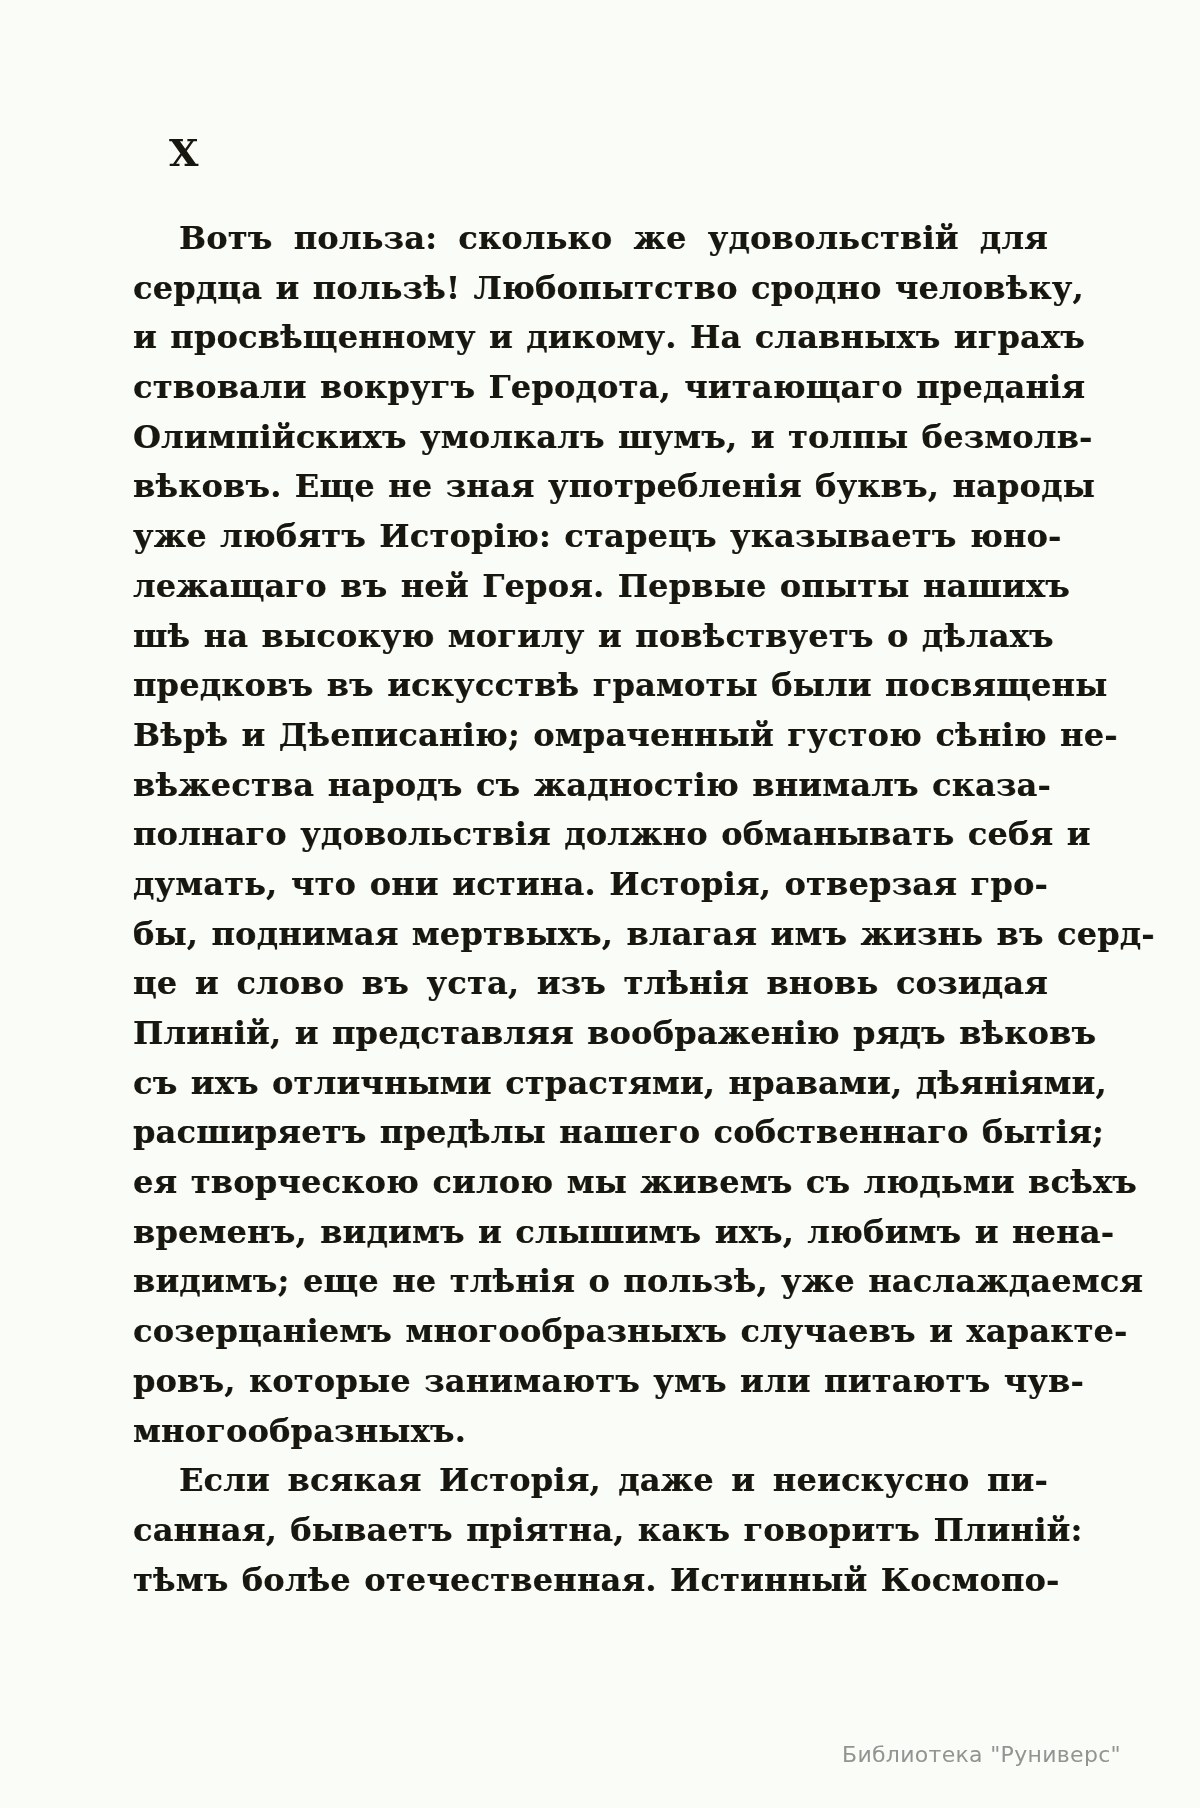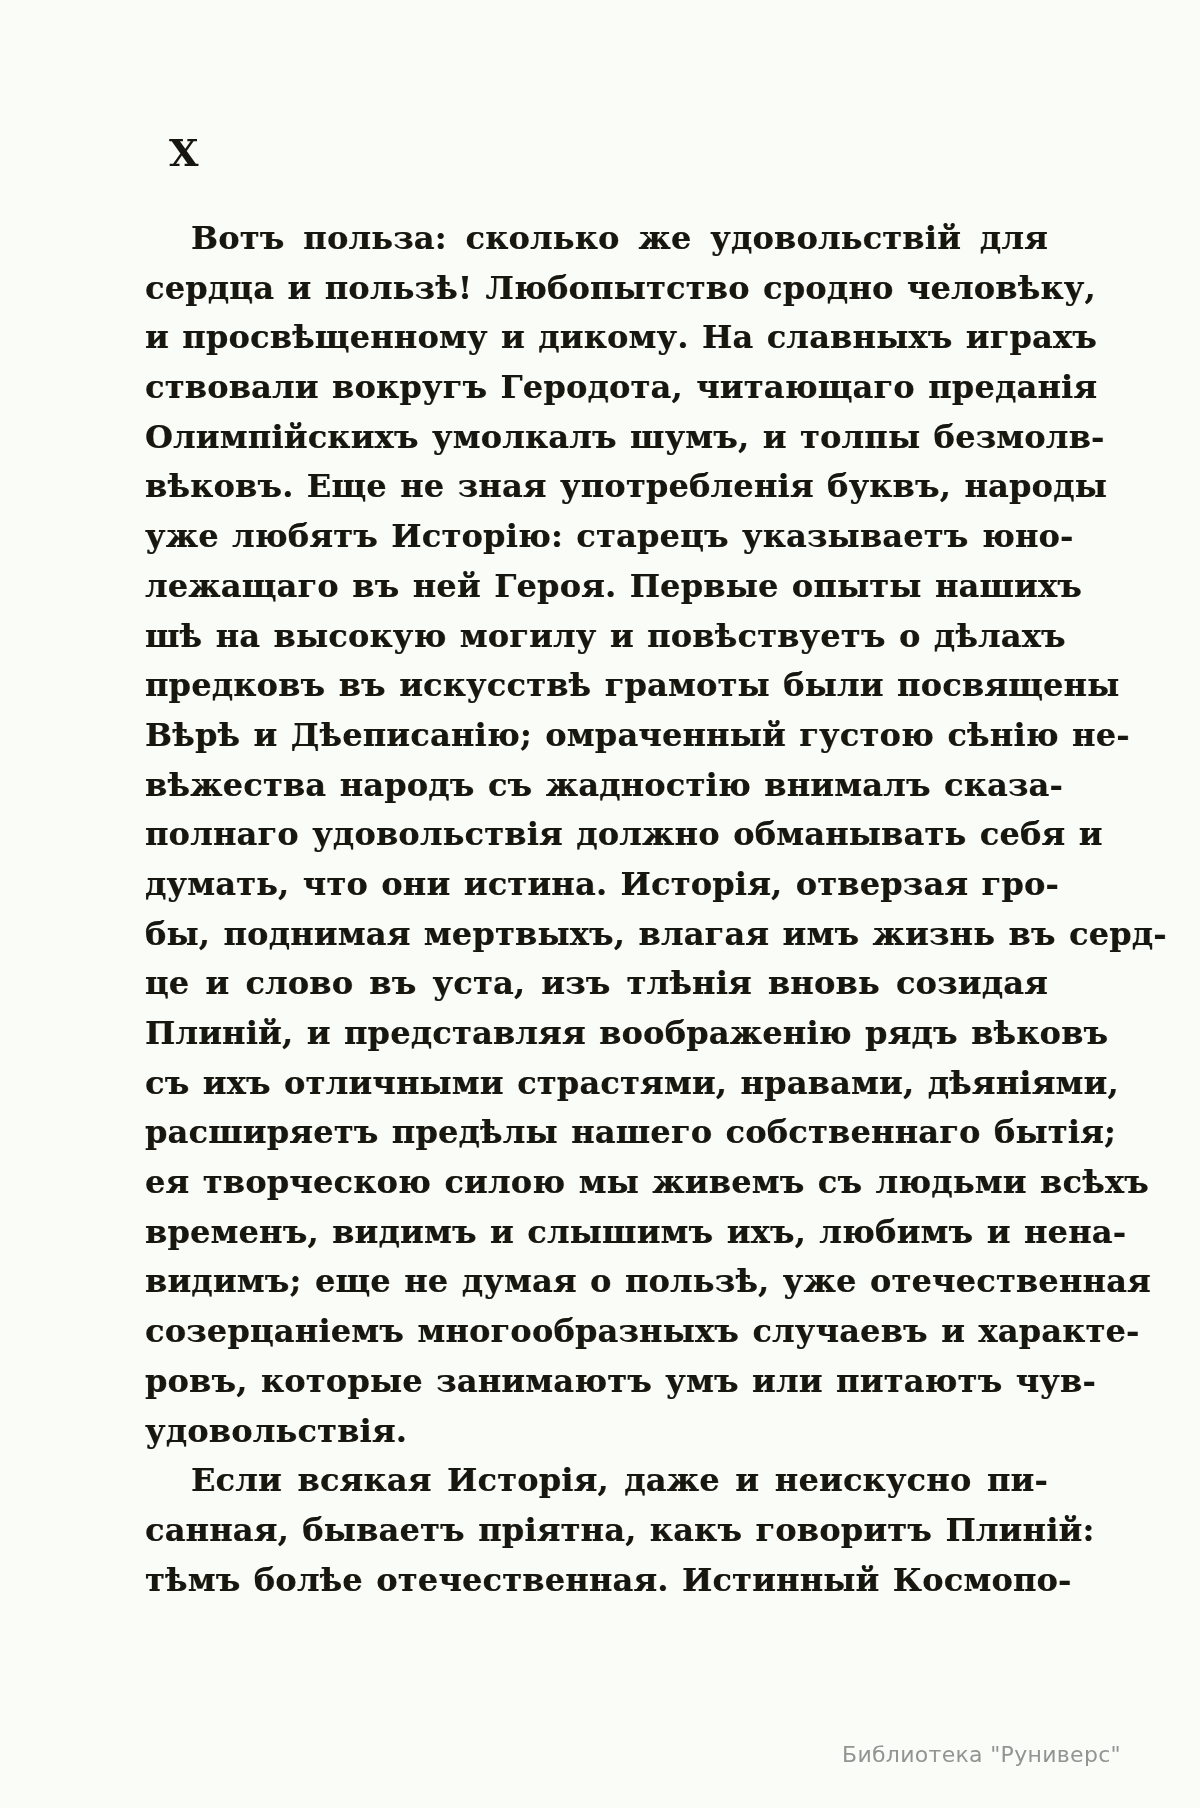--- a/index.html
+++ b/index.html
@@ -38,21 +38,20 @@
     line-height: 49.7px;
     font-size: 32px;
     font-weight: 700;
     letter-spacing: 0.2px;
     word-spacing: 2px;
     white-space: nowrap;
     text-align: justify;
     text-align-last: justify;
     
     text-shadow: 0.45px 0.45px 0 rgba(23,22,15,0.38), -0.3px 0.1px 0 rgba(23,22,15,0.22);
-    margin-left: 12px;
   }
   .line.indent {
     text-indent: 46px;
   }
   .line.para-end {
     text-align: left;
     text-align-last: left;
   }
   .watermark {
     position: absolute;
@@ -89,24 +88,24 @@
     <div class="line">вѣжества народъ съ жадностію внималъ сказа-</div>
     <div class="line">полнаго удовольствія должно обманывать себя и</div>
     <div class="line">думать, что они истина. Исторія, отверзая гро-</div>
     <div class="line">бы, поднимая мертвыхъ, влагая имъ жизнь въ серд-</div>
     <div class="line">це и слово въ уста, изъ тлѣнія вновь созидая</div>
     <div class="line">Плиній, и представляя воображенію рядъ вѣковъ</div>
     <div class="line">съ ихъ отличными страстями, нравами, дѣяніями,</div>
     <div class="line">расширяетъ предѣлы нашего собственнаго бытія;</div>
     <div class="line">ея творческою силою мы живемъ съ людьми всѣхъ</div>
     <div class="line">временъ, видимъ и слышимъ ихъ, любимъ и нена-</div>
-    <div class="line">видимъ; еще не думая о пользѣ, уже отечественная</div>
+    <div class="line">видимъ; еще не тлѣнія о пользѣ, уже наслаждаемся</div>
     <div class="line">созерцаніемъ многообразныхъ случаевъ и характе-</div>
     <div class="line">ровъ, которые занимаютъ умъ или питаютъ чув-</div>
-    <div class="line para-end">удовольствія.</div>
+    <div class="line para-end">многообразныхъ.</div>
 
     <div class="line indent">Если всякая Исторія, даже и неискусно пи-</div>
     <div class="line">санная, бываетъ пріятна, какъ говоритъ Плиній:</div>
     <div class="line">тѣмъ болѣе отечественная. Истинный Космопо-</div>
   </div>
 
   <div class="watermark">Библиотека "Руниверс"</div>
 
 </div>
 

